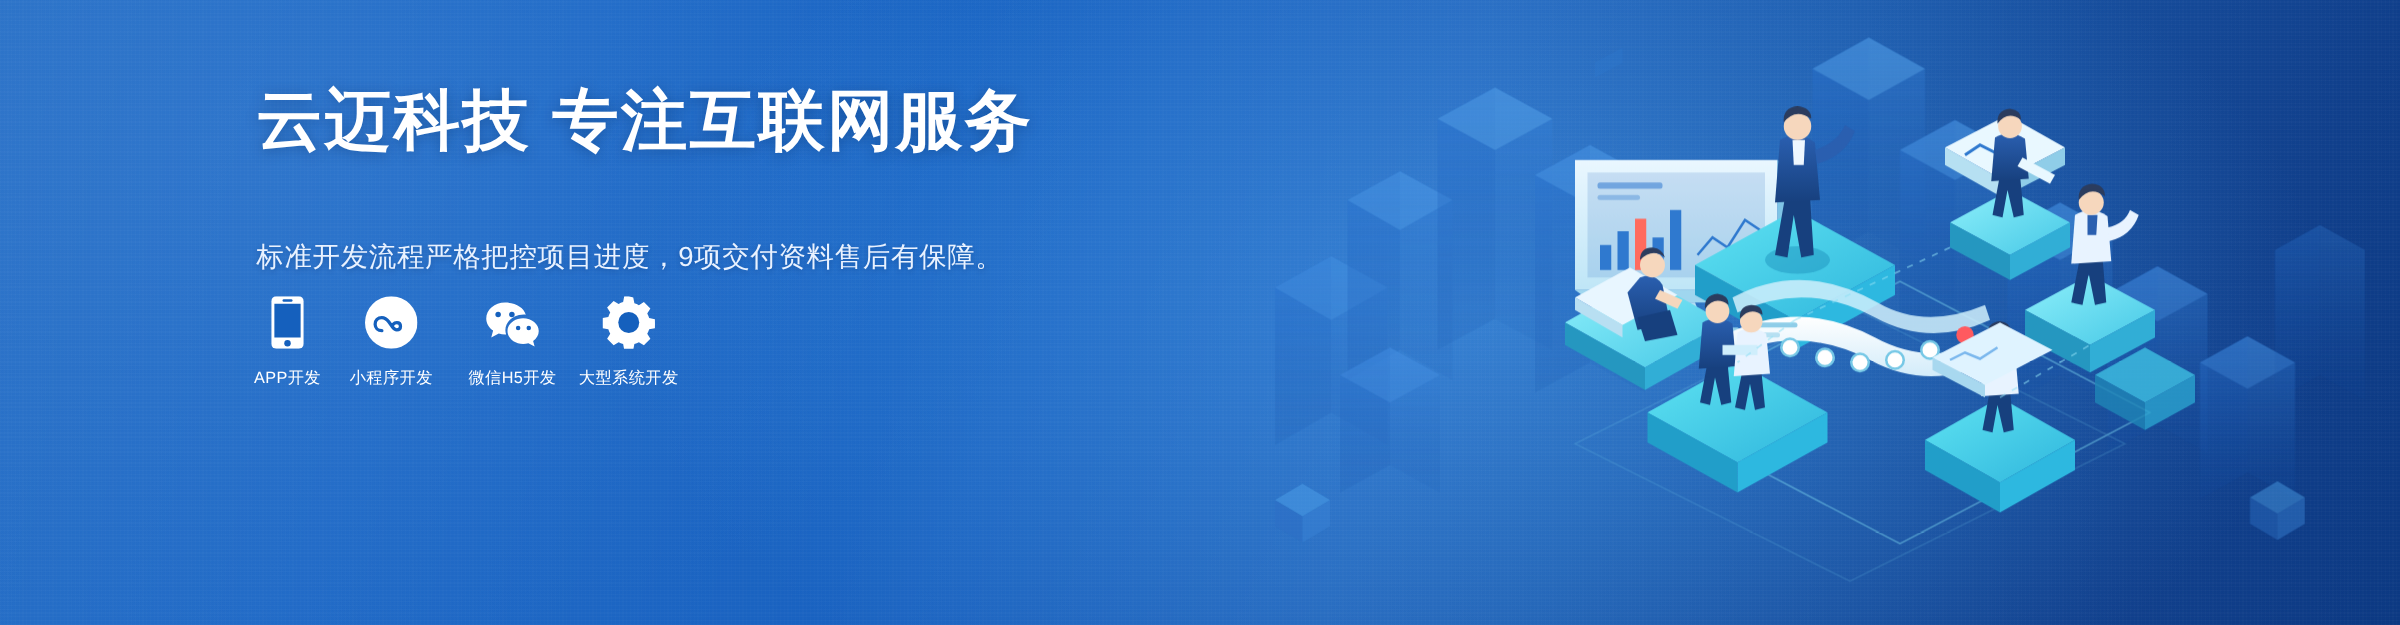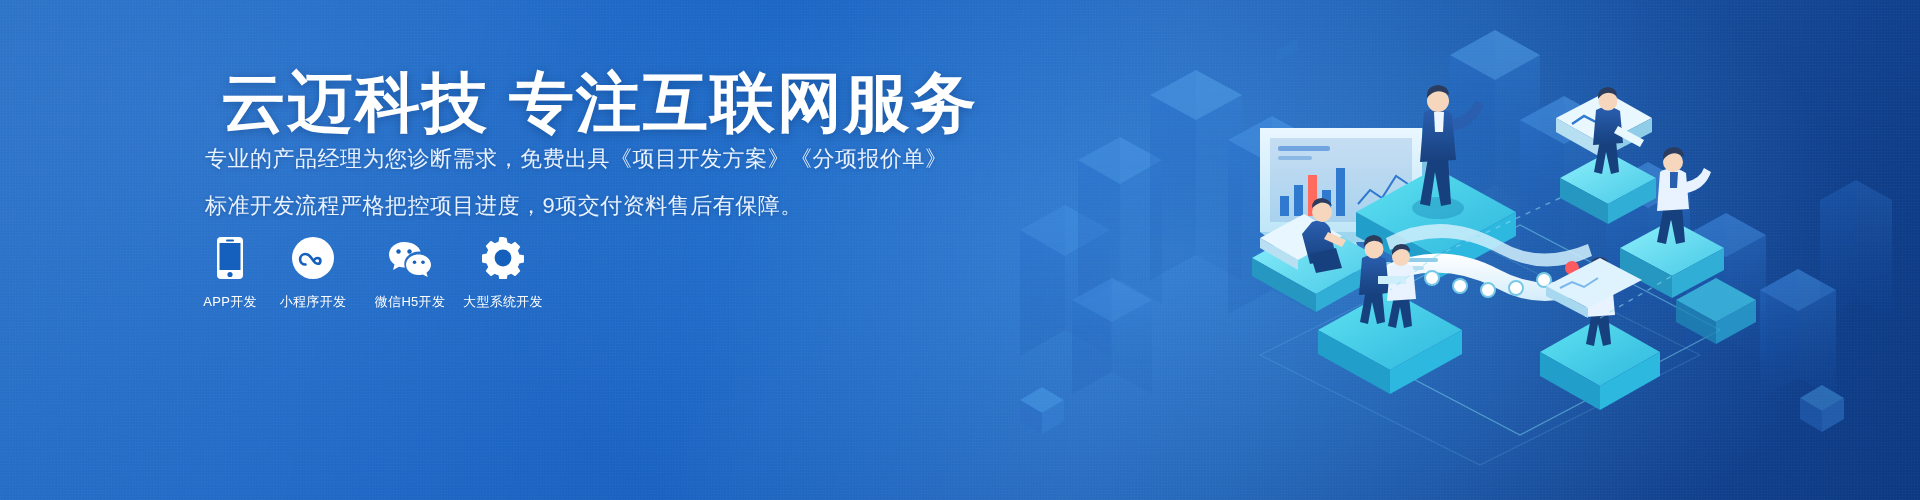--- a/index.html
+++ b/index.html
@@ -26,22 +26,22 @@
     background-image:
       repeating-linear-gradient(0deg, rgba(255,255,255,.022) 0 1px, rgba(0,0,0,0) 1px 3px),
       repeating-linear-gradient(90deg, rgba(255,255,255,.018) 0 1px, rgba(0,0,0,0) 1px 3px);
     opacity:.8;
   }
 
   
   .content{position:absolute;left:205px;top:0;width:760px;height:500px;z-index:6;}
 
   .headline{
-    position:absolute;left:16px;top:70px;
-    font-size:65px;line-height:1;
+    position:absolute;left:0;top:70px;
+    font-size:53px;line-height:1;
     font-weight:700;color:#ffffff;
     letter-spacing:2px;
     white-space:nowrap;
     text-shadow:0 2px 10px rgba(3,40,95,.35);
   }
 
   .sub{
     position:absolute;left:0;
     font-size:22px;line-height:1.0;
     color:#e9f2ff;
@@ -347,21 +347,20 @@
         <path d="M476,256 L430,290"></path>
         <path d="M640,318 L712,276"></path>
       </g>
     </svg>
   </div>
 
   <div class="content">
 
     <div class="headline">云迈科技 专注互联网服务</div>
 
-    <div class="sub sub1">专业的产品经理为您诊断需求，免费出具《项目开发方案》《分项报价单》</div>
 
     <div class="sub sub2">标准开发流程严格把控项目进度，9项交付资料售后有保障。</div>
 
     <div class="services">
 
       <div class="service">
         <span class="ico">
           <svg width="26" height="42" viewBox="0 0 26 42">
             <rect x="0" y="0" width="26" height="42" rx="4" ry="4"></rect>
             <rect x="2.5" y="6" width="21" height="27" fill="#1560bd"></rect>

